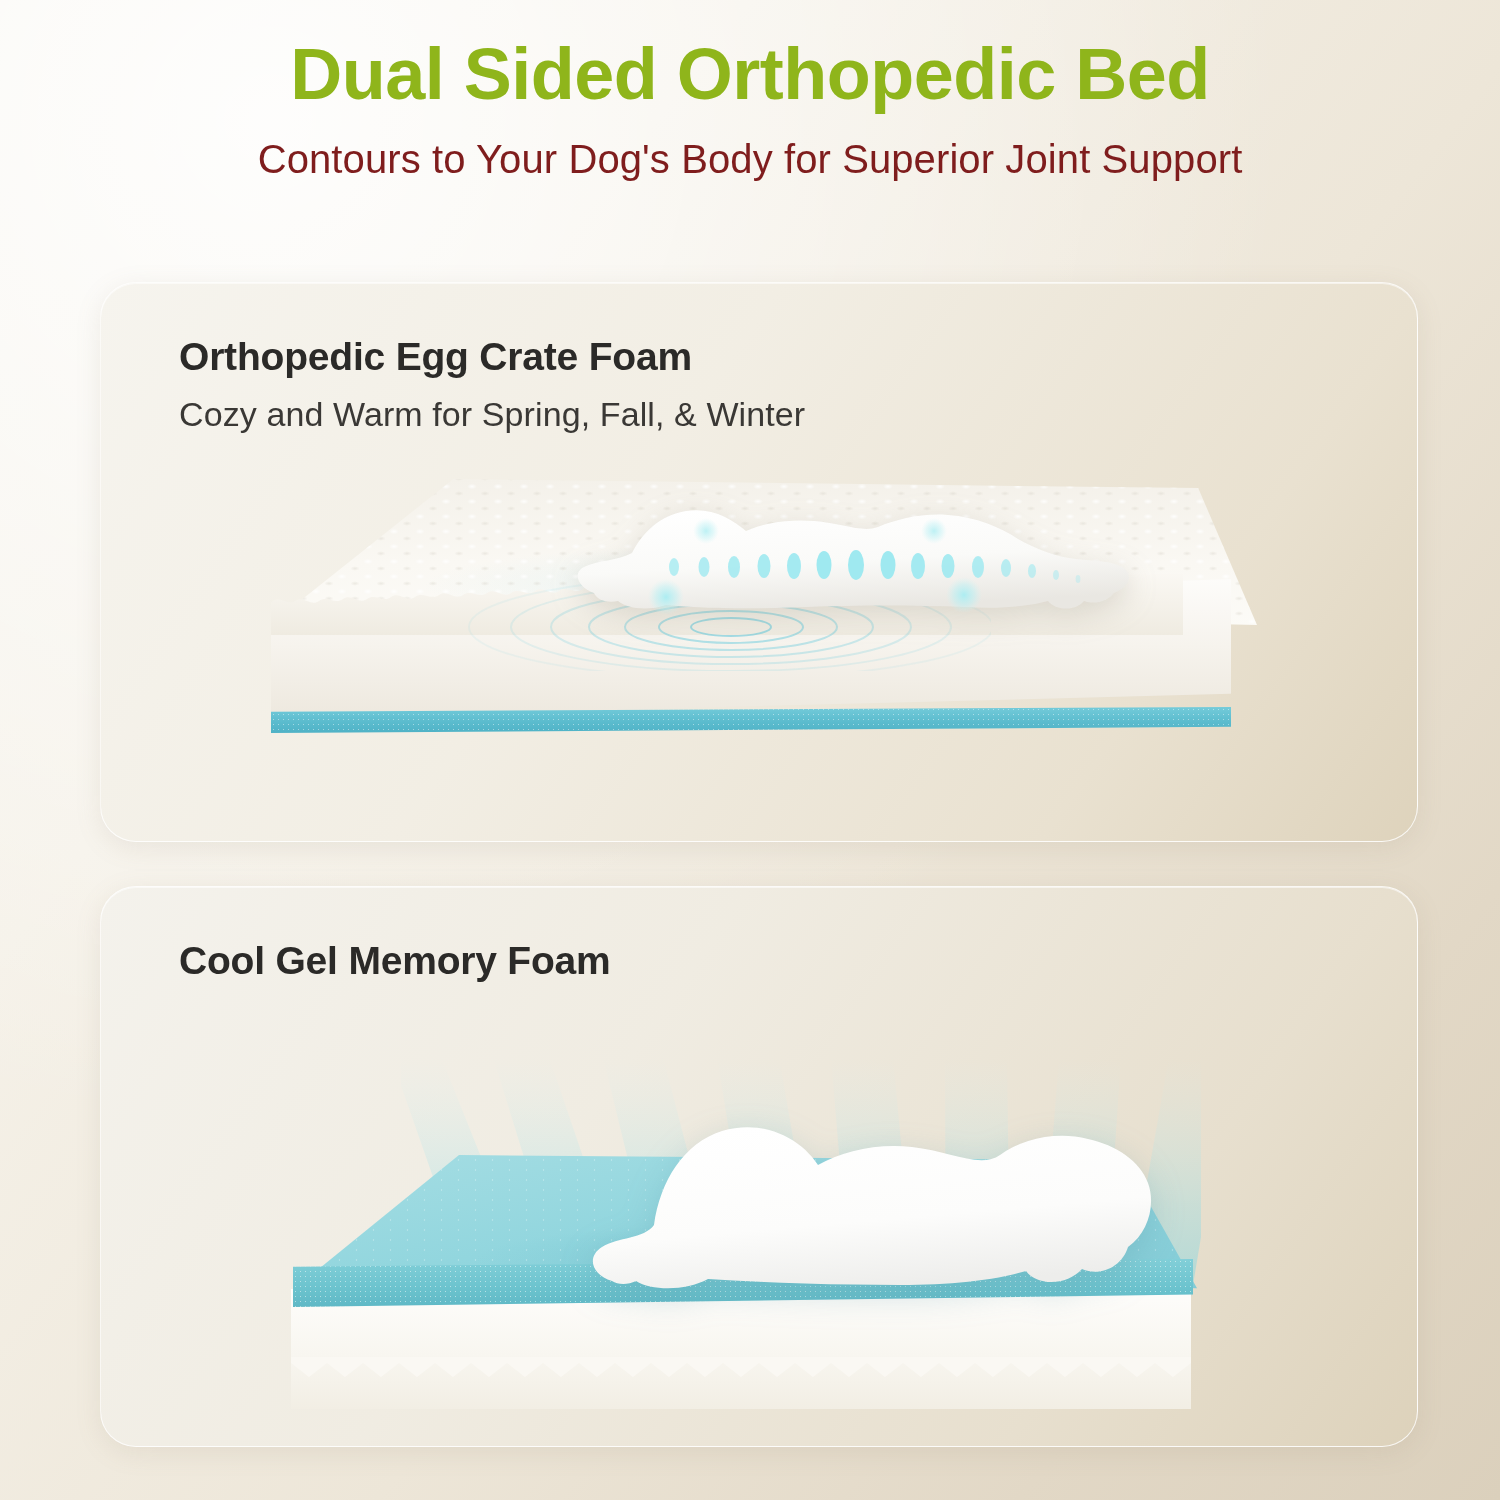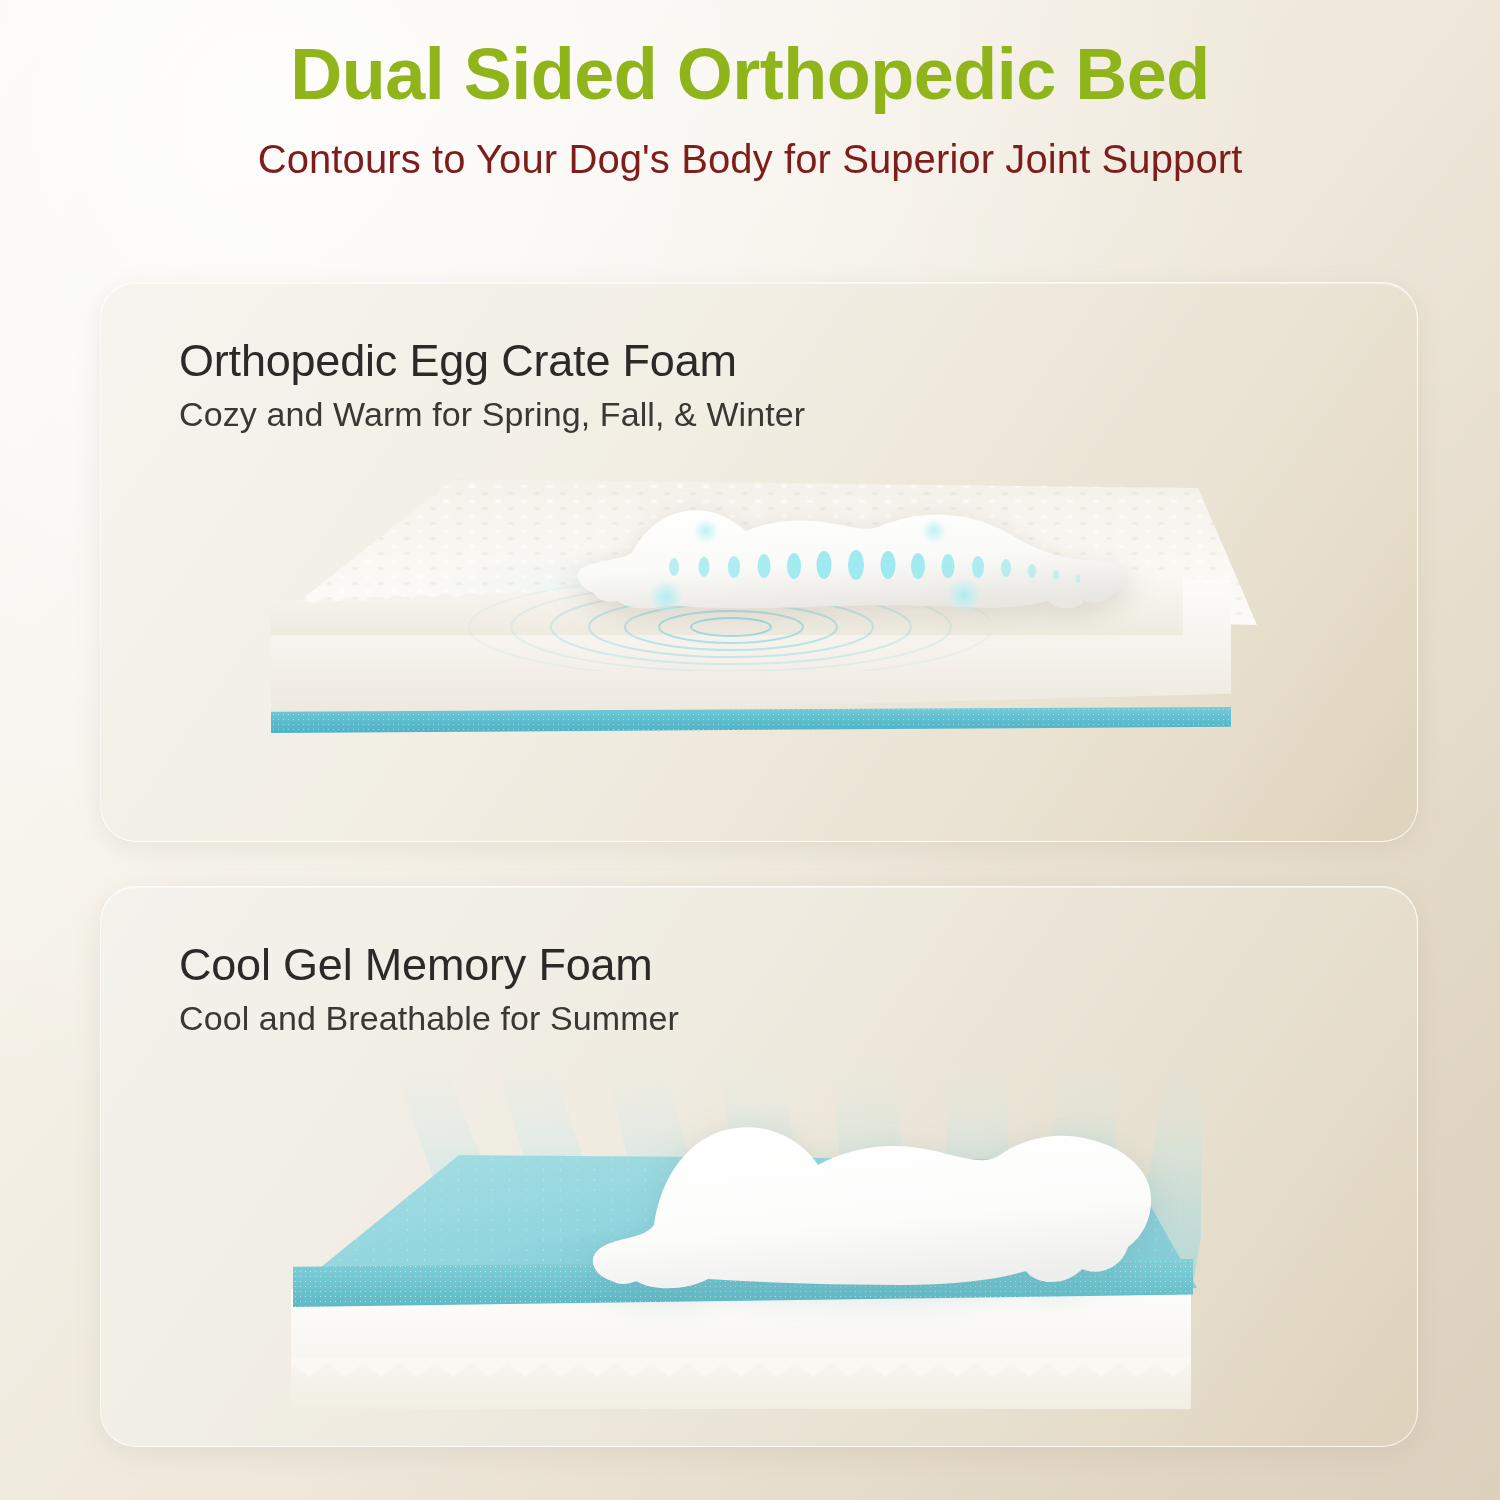--- a/index.html
+++ b/index.html
@@ -31,22 +31,22 @@
     box-shadow: 0 6px 26px rgba(150,135,105,0.13),
                 inset 0 1px 0 rgba(255,255,255,0.55);
     overflow:hidden;
   }
   #card-egg { top:282px; height:560px;
     background:linear-gradient(125deg,#F6F4EE 0%,#F2EEE4 40%,#E9E1D0 78%,#DED3BC 100%); }
   #card-gel { top:886px; height:561px;
     background:linear-gradient(125deg,#F4F2EC 0%,#F0ECE2 38%,#E7DFCE 76%,#DDD2BB 100%); }
 
   .card-head { position:relative; z-index:6; padding:52px 0 0 78px; }
-  .card-title { font-size:45px; font-weight:normal; color:#2B2A28; letter-spacing:-0.2px; }
-  .card-sub { margin-top:8px; font-size:34px; font-weight:300; color:#3A3835; letter-spacing:0.1px; }
+  .card-title { font-size:39px; font-weight:bold; color:#2B2A28; letter-spacing:-0.2px; }
+  .card-sub { margin-top:16px; font-size:34px; font-weight:300; color:#3A3835; letter-spacing:0.1px; }
 
   
   .egg-stage { position:absolute; left:0; top:0; width:100%; height:100%; }
 
   
   .egg-foam {
     position:absolute; left:170px; top:296px; width:960px; height:140px;
     background:linear-gradient(180deg,#FDFCFA 0%,#F6F3ED 48%,#EDE8DE 100%);
     clip-path:polygon(0% 22%, 100% 0%, 100% 82%, 0% 100%);
     filter:drop-shadow(0 10px 18px rgba(150,135,105,0.16));
@@ -264,21 +264,20 @@
     <div class="egg-base">
       <div class="egg-base-tex"></div>
     </div>
   </div>
 </div>
 
 <div class="card" id="card-gel">
 
   <div class="card-head">
     <div class="card-title">Cool Gel Memory Foam</div>
-    <div class="card-sub">Cool and Breathable for Summer</div>
   </div>
 
   <div class="gel-stage">
 
     <div class="rays">
       <svg viewBox="0 0 800 300" preserveAspectRatio="none">
         <defs>
           <linearGradient id="ray" x1="0" y1="1" x2="0" y2="0">
             <stop offset="0" stop-color="#6FCEDC" stop-opacity="0.62"></stop>
             <stop offset="0.5" stop-color="#8FDCE6" stop-opacity="0.34"></stop>

